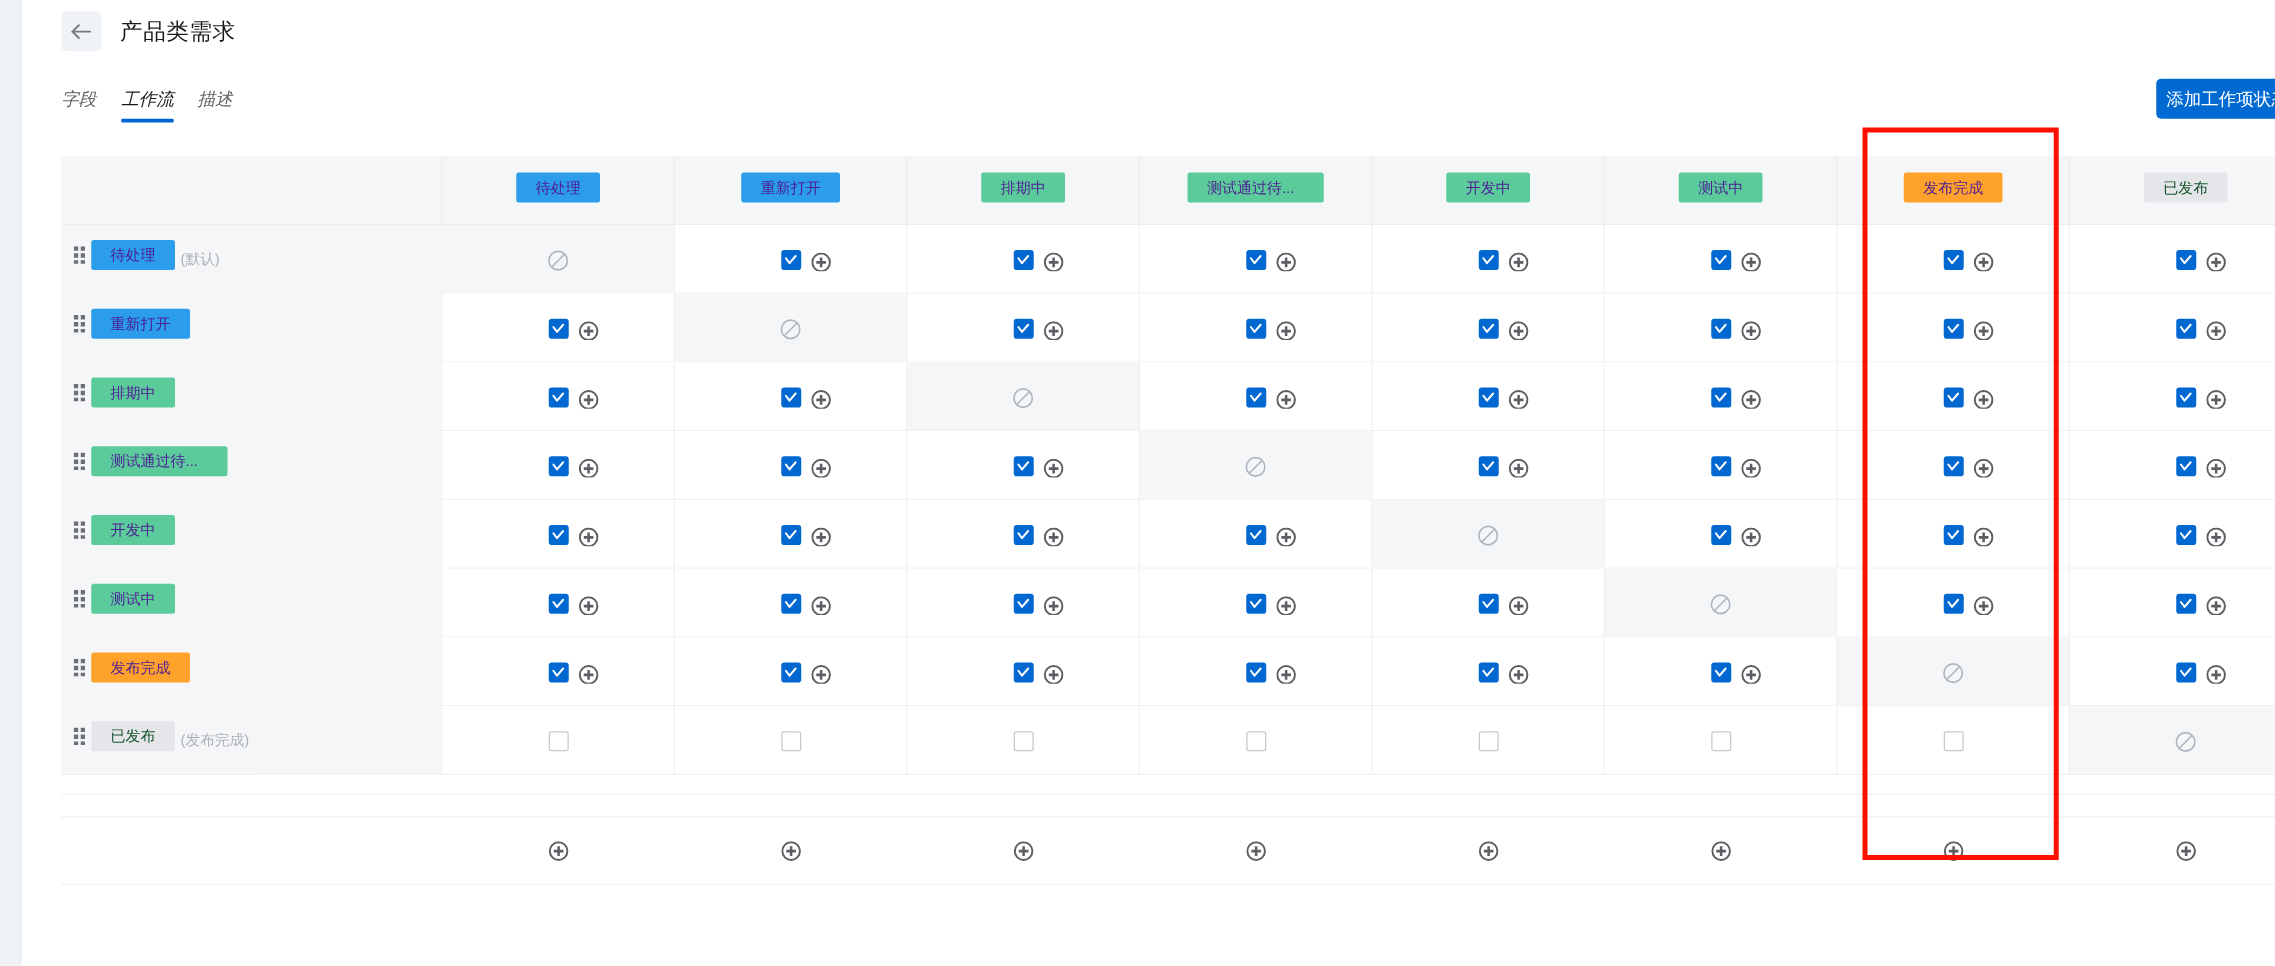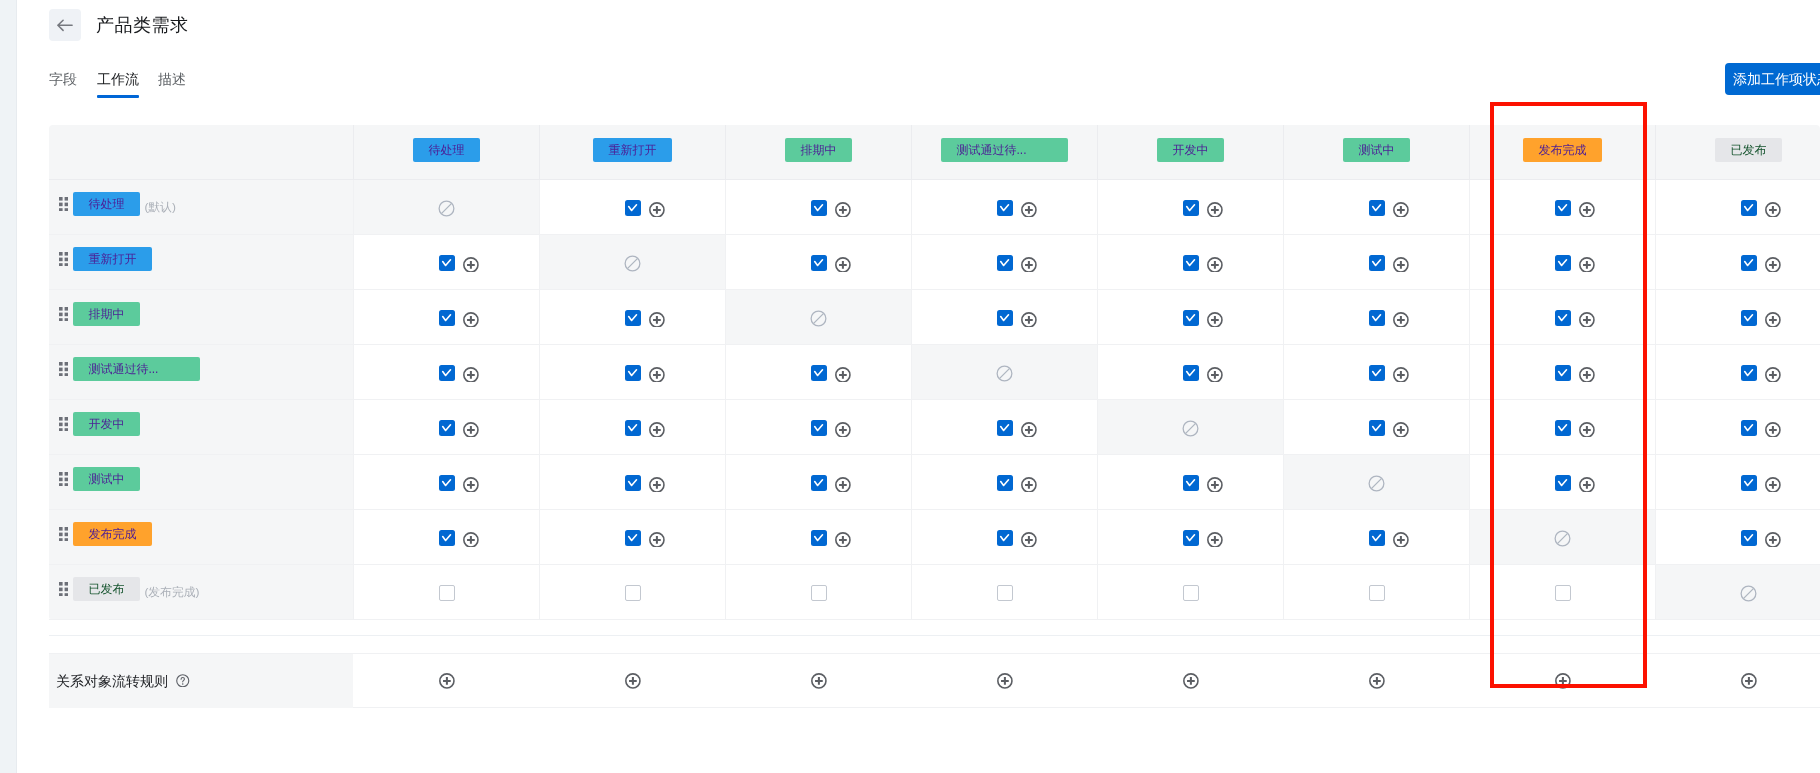--- a/index.html
+++ b/index.html
@@ -13,41 +13,41 @@
 
   .left-rail{position:absolute;left:0;top:0;width:17px;height:773px;background:#eff3f6;border-right:1px solid #e7ebef;box-sizing:border-box;}
 
   
   .back-btn{position:absolute;left:49px;top:9px;width:32px;height:32px;border-radius:4px;
     background:#eff2f6;display:flex;align-items:center;justify-content:center;cursor:pointer;}
   .back-btn svg{display:block;}
   .page-title{position:absolute;left:96px;top:12px;font-size:18px;color:#17191c;line-height:26px;letter-spacing:.5px;}
 
   .tabs{position:absolute;left:49px;top:69px;height:30px;}
-  .tab{position:absolute;top:0;font-size:14px;color:#5d6165;line-height:20px;cursor:pointer;white-space:nowrap;}
+  .tab{position:absolute;top:0;font-size:14px;color:#5d6165;line-height:20px;cursor:pointer;white-space:nowrap;font-style:italic;}
   .tab.active{color:#17191c;}
   .tab-underline{position:absolute;height:2.6px;background:#0066d6;border-radius:1px;}
 
   .add-btn{position:absolute;left:1725px;top:63px;height:32px;padding:0 8px;border-radius:4px;
      background:#0069d2;color:#fff;font-size:14px;line-height:32px;white-space:nowrap;cursor:pointer;}
 
   
   .tbl{position:absolute;left:49px;top:125px;width:1771px;}
   .thead{position:relative;height:54px;background:#f5f6f7;border-bottom:1px solid #ebecef;border-top-left-radius:4px;border-top-right-radius:4px;}
   .corner{position:absolute;left:0;top:0;width:304px;height:54px;overflow:hidden;border-top-left-radius:4px;}
   .corner .diag{position:absolute;left:0;top:0;width:304px;height:54px;}
   .corner .lbl-target{position:absolute;right:19px;top:7.5px;font-size:12.5px;color:#595b60;}
   .corner .lbl-start{position:absolute;left:16px;bottom:7px;font-size:12.5px;color:#595b60;}
 
   .hcell{position:absolute;top:0;height:54px;display:flex;align-items:flex-start;justify-content:center;
      padding-top:12.5px;border-left:1px solid #ebecef;box-sizing:border-box;}
 
   .tag{display:inline-block;height:24px;line-height:24px;padding:0 15.5px;border-radius:2px;font-size:12px;
      color:#4c1d95;white-space:nowrap;text-align:center;box-sizing:border-box;}
-  .tag.trunc{width:127px;padding:0;overflow:hidden;text-overflow:ellipsis;text-align:left;text-indent:15.5px;}
+  .tag.trunc{width:109px;padding:0;overflow:hidden;text-overflow:ellipsis;text-align:left;text-indent:15.5px;}
   .tag.blue{background:#2b9dea;}
   .tag.green{background:#5ccb9c;}
   .tag.orange{background:#ffa22c;}
   .tag.gray{background:#e5e6e9;color:#14532d;}
 
   .trow{position:relative;height:54px;border-bottom:1px solid #f0f1f3;}
   .trow{background:#ffffff;}
   .trow:last-child{border-bottom:1px solid #f0f1f3;}
   .trow:last-child .rowhead{border-bottom-left-radius:2px;}
   .rowhead{position:absolute;left:0;top:0;width:304px;height:54px;display:flex;align-items:flex-start;padding-top:12px;box-sizing:border-box;background:#f5f6f7;}
@@ -952,28 +952,20 @@
             <circle cx="9" cy="9" r="7.8" fill="none" stroke="#aeb5c0" stroke-width="1.35"></circle>
             <path d="M3.85 14.15 L14.15 3.85" fill="none" stroke="#aeb5c0" stroke-width="1.35"></path>
           </svg>
         </div>
       </div>
     </div>
 
   <div class="divider"></div>
 
   <div class="rules">
-    <div class="rules-label">
-      <span class="txt">关系对象流转规则</span>
-      <svg class="help" viewBox="0 0 14 14">
-        <circle cx="7" cy="7" r="6.25" fill="none" stroke="#5e6168" stroke-width="1.15"></circle>
-        <path d="M5.25 5.4c0-1 .8-1.75 1.75-1.75s1.75.75 1.75 1.65c0 .8-.6 1.2-1.1 1.55-.45.32-.65.55-.65 1.05v.25" fill="none" stroke="#5e6168" stroke-width="1.15" stroke-linecap="round"></path>
-        <circle cx="7" cy="10.45" r=".82" fill="#5e6168"></circle>
-      </svg>
-    </div>
   <div class="rcell" style="left: 304px; width: 186px;">
         <svg width="15.8" height="15.8" viewBox="0 0 16 16">
           <circle cx="8" cy="8" r="7.15" fill="none" stroke="#5b5e63" stroke-width="1.6"></circle>
           <path d="M8 4.1 V11.9 M4.1 8 H11.9" fill="none" stroke="#5b5e63" stroke-width="2.05"></path>
         </svg>
       </div>
       <div class="rcell" style="left: 490px; width: 186px;">
         <svg width="15.8" height="15.8" viewBox="0 0 16 16">
           <circle cx="8" cy="8" r="7.15" fill="none" stroke="#5b5e63" stroke-width="1.6"></circle>
           <path d="M8 4.1 V11.9 M4.1 8 H11.9" fill="none" stroke="#5b5e63" stroke-width="2.05"></path>

